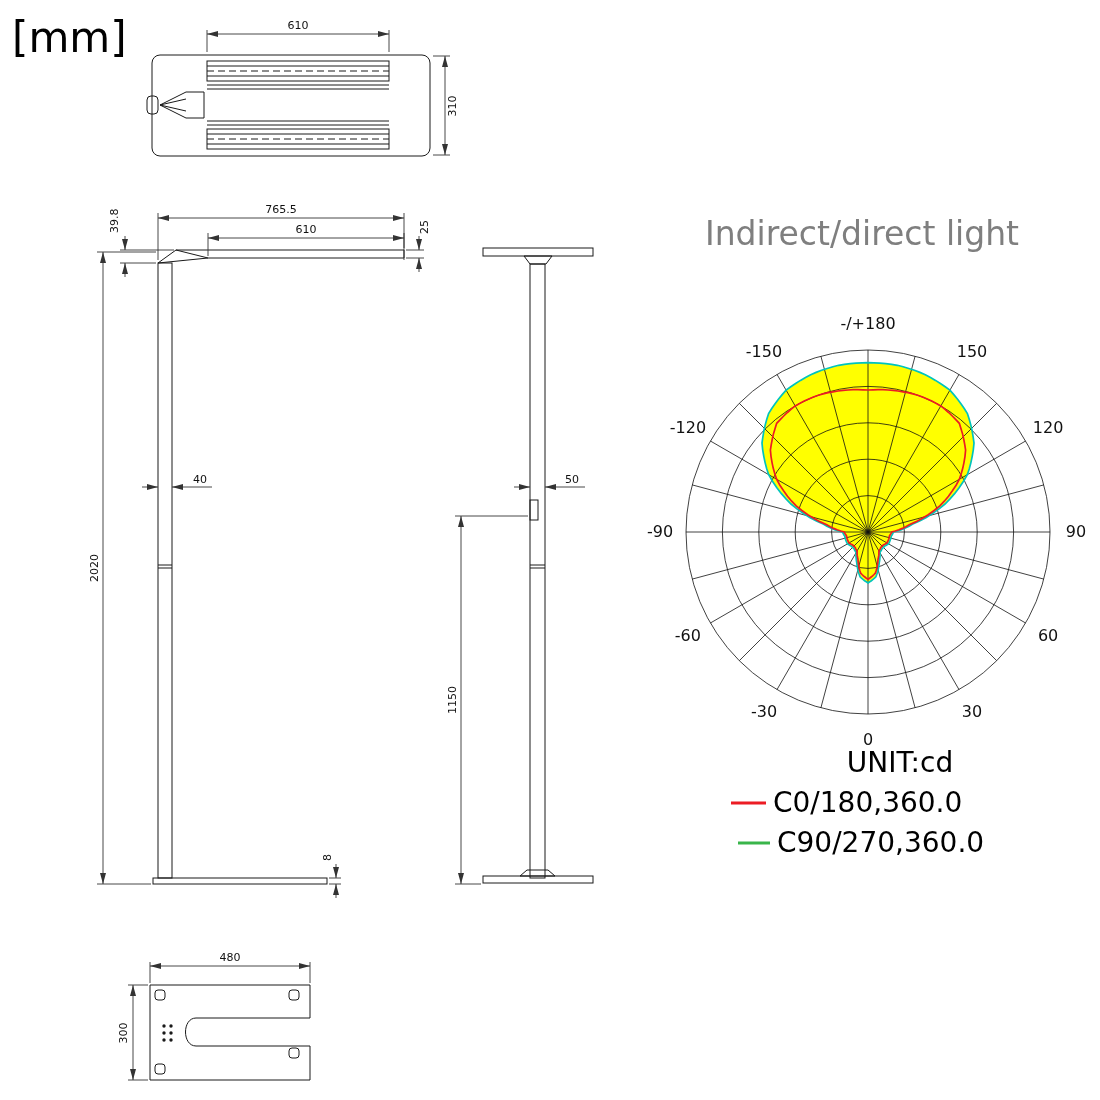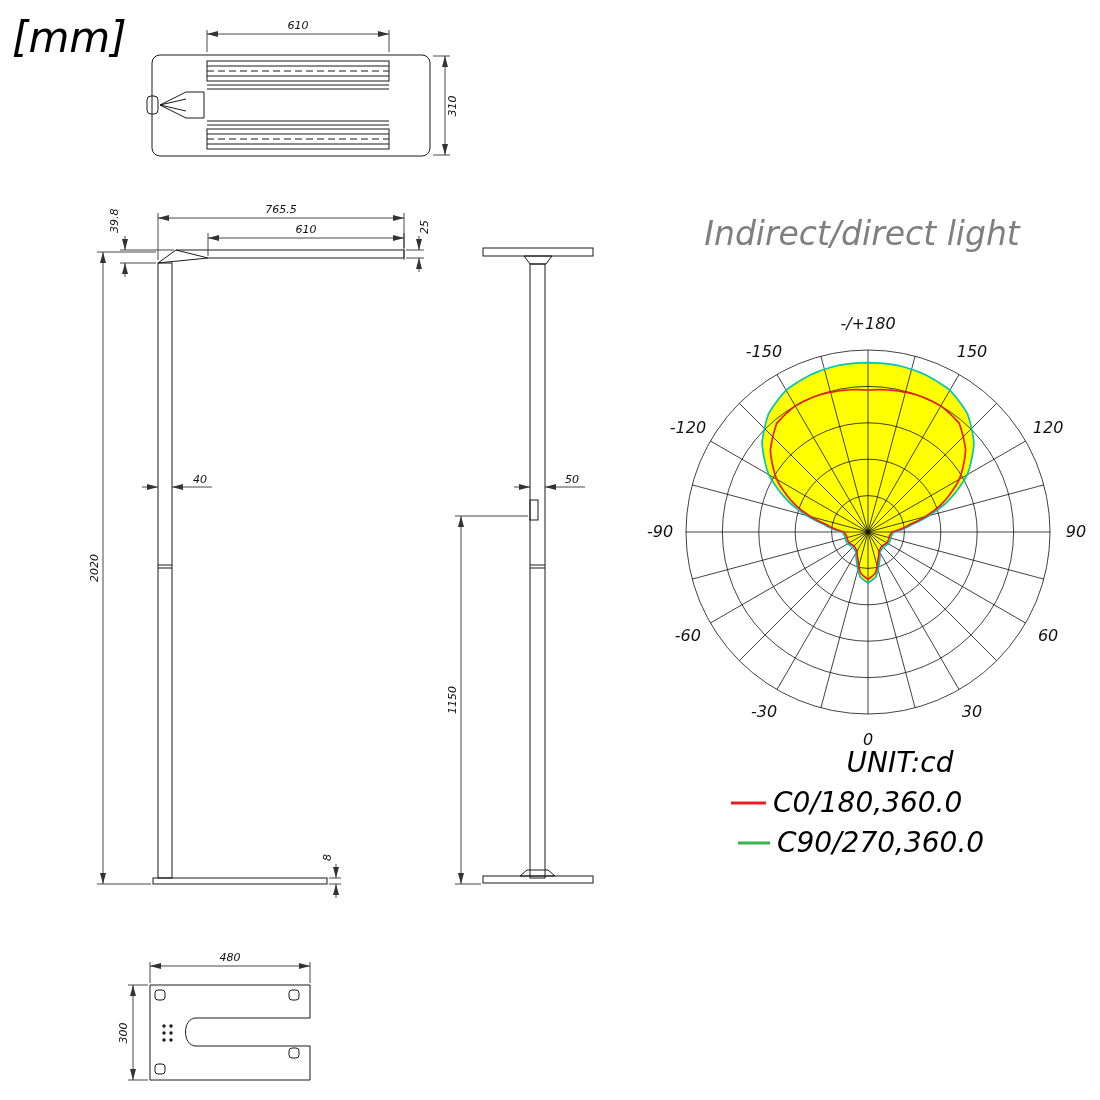--- a/index.html
+++ b/index.html
@@ -1,17 +1,17 @@
 <!DOCTYPE html>
 <html><head>
 <meta charset="utf-8">
 <style>
   html,body{margin:0;padding:0;background:#fff;}
   .page{position:relative;width:1100px;height:1100px;background:#fff;overflow:hidden;
-        font-family:"Liberation Sans",sans-serif;font-style:italic;}
+        font-family:"Liberation Sans",sans-serif;}
   svg text{font-family:"DejaVu Sans","Liberation Sans",sans-serif;}
   .thin{stroke:#1a1a1a;stroke-width:1;fill:none;}
   .dash{stroke-dasharray:7 4;}
   .dim{stroke:#333;stroke-width:0.9;fill:none;}
   .dimtxt{font-size:11px;fill:#111;}
 </style>
 </head>
 <body>
 
 <div class="page">

